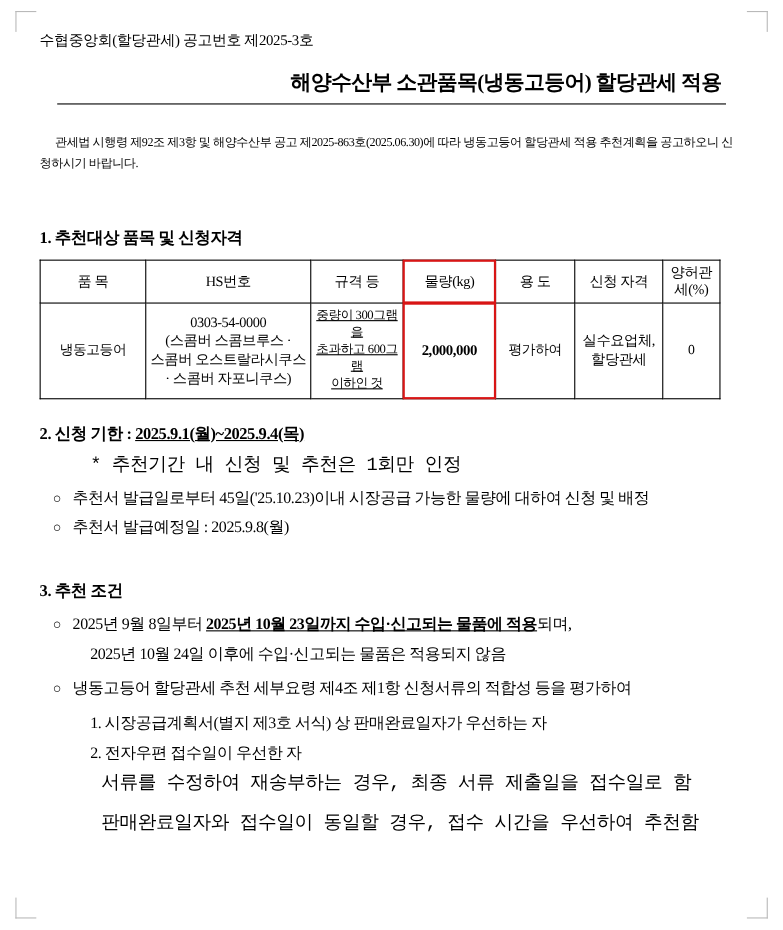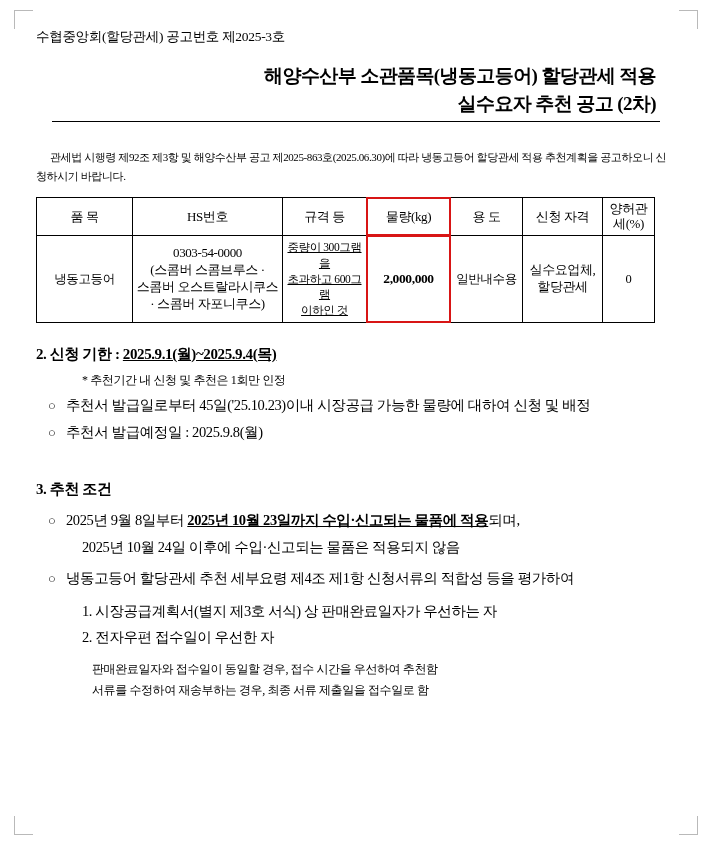--- a/index.html
+++ b/index.html
@@ -140,23 +140,24 @@
     font-size: 14.5px;
     line-height: 1.85;
     letter-spacing: -0.4px;
   }
   .indent2 { padding-left: 30px; }
   .indent3 { padding-left: 46px; }
   .indent4 { padding-left: 56px; }
   .u { text-decoration: underline; }
   .b { font-weight: bold; }
   .note {
-    font-size: 12px;
+    font-size: 17px;
     letter-spacing: -0.4px;
     line-height: 1.7;
+    font-family: Liberation Mono, monospace;
   }
   .bullet-o::before {
     content: "○";
     display: inline-block;
     width: 18px;
     margin-left: -18px;
     font-size: 13px;
   }
 </style>
 </head>
@@ -168,26 +169,26 @@
   <div class="crop tr"></div>
   <div class="crop bl"></div>
   <div class="crop br"></div>
 
   <div class="content">
 
     <div class="doc-no">수협중앙회(할당관세) 공고번호 제2025-3호</div>
 
     <div>
       <div class="title">해양수산부 소관품목(냉동고등어) 할당관세 적용</div>
-      <div class="title">실수요자 추천 공고 (2차)</div>
       <div class="title-underline"></div>
     </div>
 
     <div class="intro">관세법 시행령 제92조 제3항 및 해양수산부 공고 제2025-863호(2025.06.30)에 따라 냉동고등어 할당관세 적용 추천계획을 공고하오니 신청하시기 바랍니다.</div>
 
+    <div class="sec-head sec1">1. 추천대상 품목 및 신청자격</div>
 
     <table class="tbl">
       <colgroup>
         <col style="width:96px">
         <col style="width:150px">
         <col style="width:84px">
         <col style="width:84px">
         <col style="width:72px">
         <col style="width:80px">
         <col style="width:52px">
@@ -217,21 +218,21 @@
           </td>
           <td class="body-cell spec">
             <div>중량이 300그램을</div>
             <div>초과하고 600그램</div>
             <div>이하인 것</div>
           </td>
           <td class="body-cell qty">
             <span>2,000,000</span>
             <span class="qty-box"></span>
           </td>
-          <td class="body-cell">일반내수용</td>
+          <td class="body-cell">평가하여</td>
           <td class="body-cell small-two">
             <div>실수요업체,</div>
             <div>할당관세</div>
           </td>
           <td class="body-cell">0</td>
         </tr>
       </tbody>
     </table>
 
     <div class="sec-head sec2">
@@ -254,17 +255,17 @@
     </div>
     <div class="line indent3">2025년 10월 24일 이후에 수입·신고되는 물품은 적용되지 않음</div>
 
     <div class="line indent2" style="margin-top:4px">
       <span class="bullet-o">냉동고등어 할당관세 추천 세부요령 제4조 제1항 신청서류의 적합성 등을 평가하여</span>
     </div>
 
     <div class="line indent3" style="margin-top:6px">1. 시장공급계획서(별지 제3호 서식) 상 판매완료일자가 우선하는 자</div>
     <div class="line indent3">2. 전자우편 접수일이 우선한 자</div>
 
+    <div class="note indent4">서류를 수정하여 재송부하는 경우, 최종 서류 제출일을 접수일로 함</div>
     <div class="note indent4" style="margin-top:8px">판매완료일자와 접수일이 동일할 경우, 접수 시간을 우선하여 추천함</div>
-    <div class="note indent4">서류를 수정하여 재송부하는 경우, 최종 서류 제출일을 접수일로 함</div>
 
   </div>
 </div>
 
 </body></html>

